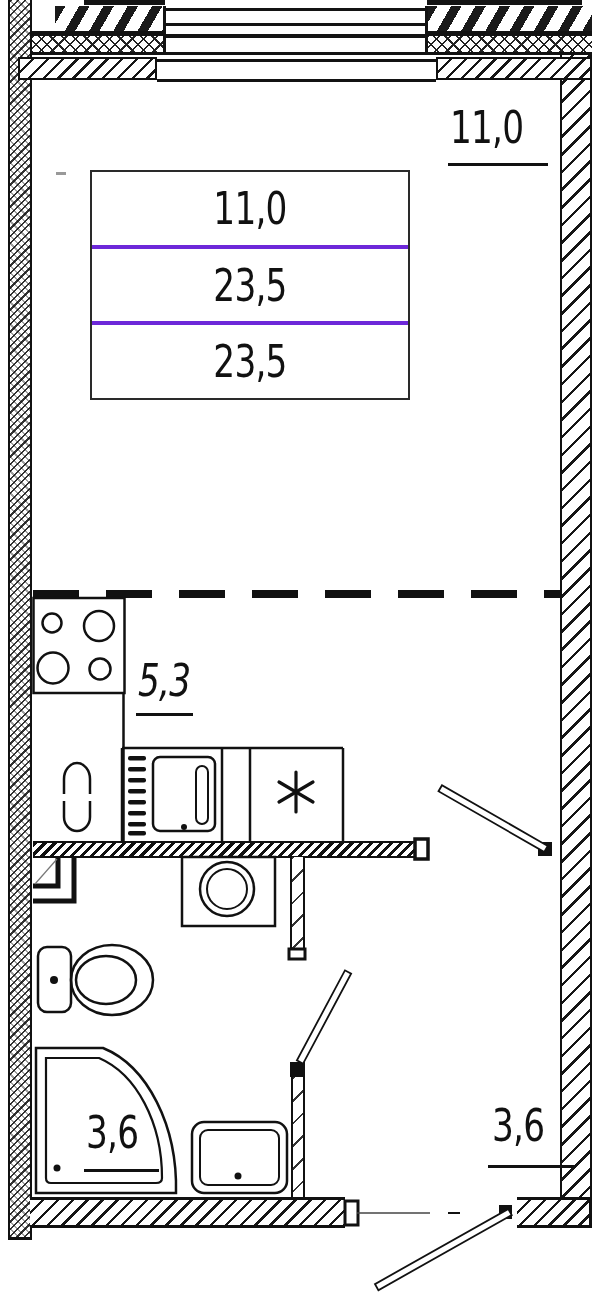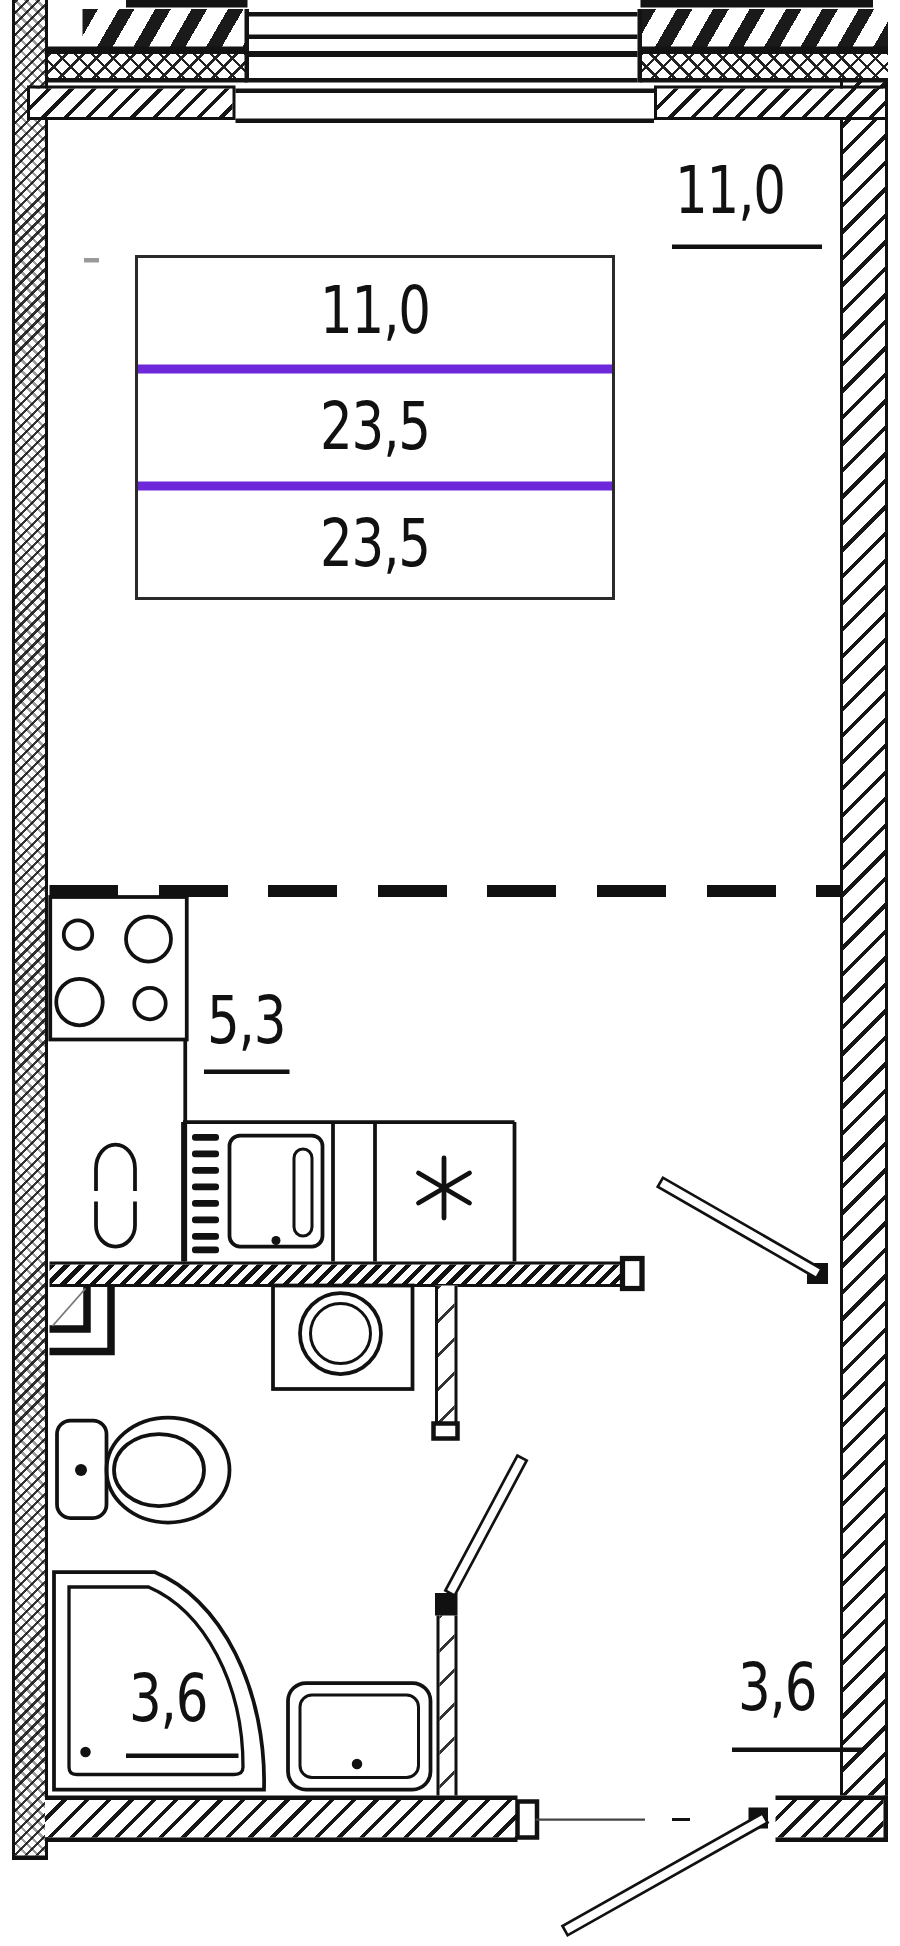--- a/index.html
+++ b/index.html
@@ -24,21 +24,21 @@
   .hatch-dense{background:repeating-linear-gradient(135deg,#111 0 3px,#fff 3px 7px);box-sizing:border-box;}
   .hatch-sparse{background-color:#fff;background-image:
       repeating-linear-gradient(135deg,#333 0 1.8px,transparent 1.8px 16px);box-sizing:border-box;}
   .dash-line{background:repeating-linear-gradient(90deg,#111 0 46px,rgba(0,0,0,0) 46px 73px);}
   
   .legend{display:flex;border:2px solid #2a2a2a;background:#fff;box-sizing:border-box;}
   .legend-left{width:105px;display:flex;align-items:center;justify-content:center;
     border-right:2px solid #2a2a2a;box-sizing:border-box;font-size:48px;}
   .legend-right{flex:1;display:flex;flex-direction:column;}
   .legend-cell{flex:1;display:flex;align-items:center;justify-content:center;font-size:44px;box-sizing:border-box;}
-  .legend-cell + .legend-cell{border-top:6px solid #6d28d9;}
+  .legend-cell + .legend-cell{border-top:4px solid #6d28d9;}
   .cond{display:inline-block;transform:scaleX(.78);transform-origin:center;letter-spacing:-1px;}
   .arealabel{font-size:44px;line-height:1;white-space:nowrap;}
   .arealabel .cond{transform-origin:left;}
   .uline{background:#111;height:3px;}
   svg{position:absolute;left:0;top:0;}
 </style>
 </head>
 <body>
 
 <div class="stage">
@@ -187,21 +187,21 @@
       </div>
     </div>
   </div>
   <div class="abs" style="left:56px;top:172px;width:10px;height:3px;background:#999;"></div>
 
   <div class="abs arealabel" style="left:450px;top:106px;">
     <span class="cond">11,0</span>
   </div>
   <div class="abs uline" style="left:448px;top:163px;width:100px;"></div>
 
-  <div class="abs arealabel" style="left:138px;top:659px;">
+  <div class="abs arealabel" style="left:138px;top:659px;font-style:italic;">
     <span class="cond">5,3</span>
   </div>
   <div class="abs uline" style="left:136px;top:713px;width:57px;"></div>
 
   <div class="abs arealabel" style="left:86px;top:1111px;">
     <span class="cond">3,6</span>
   </div>
   <div class="abs uline" style="left:84px;top:1169px;width:75px;"></div>
 
   <div class="abs arealabel" style="left:492px;top:1104px;">

